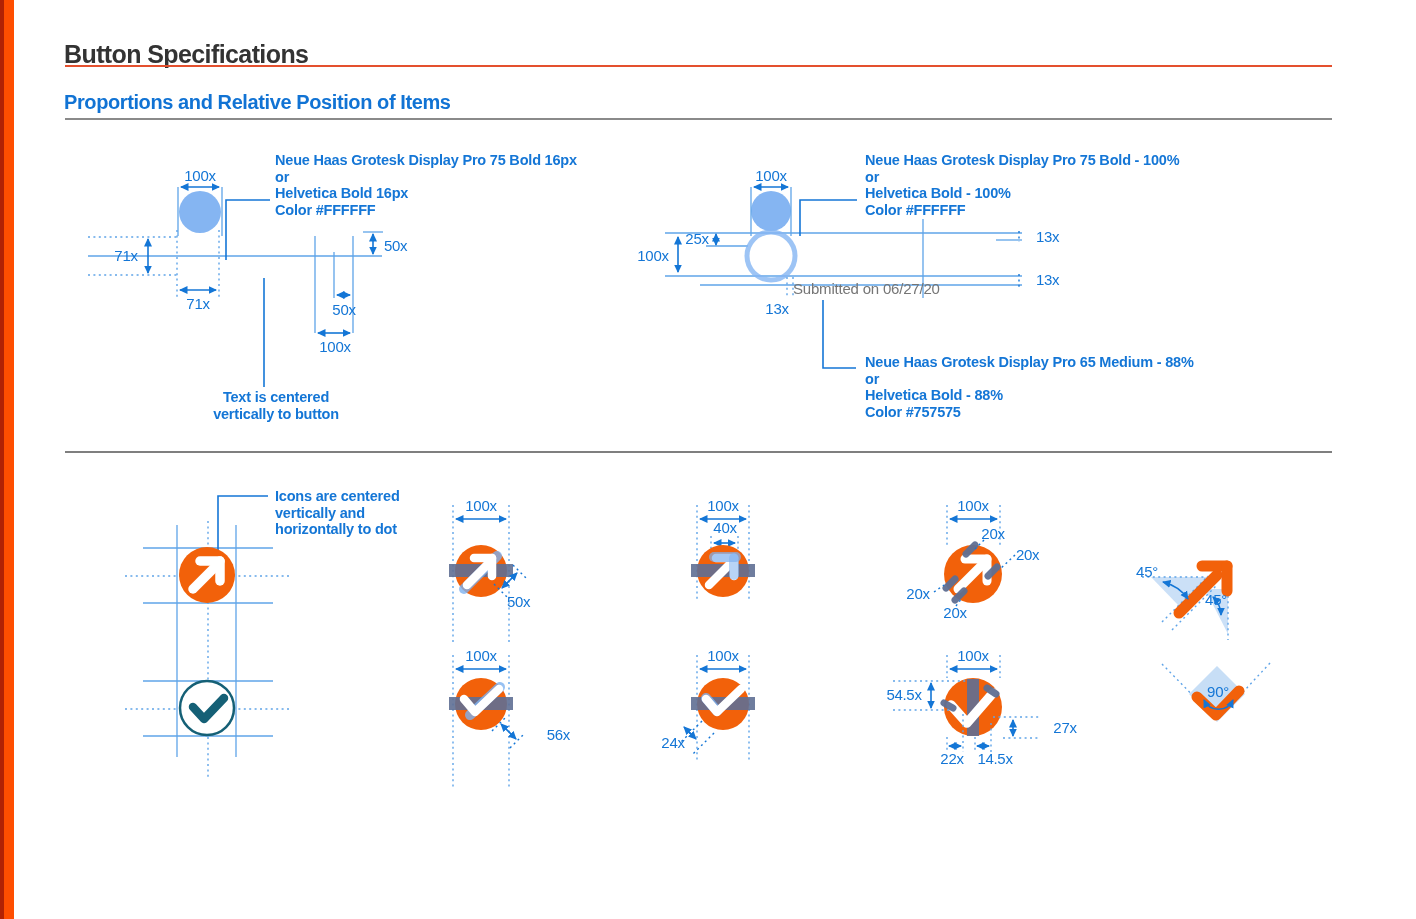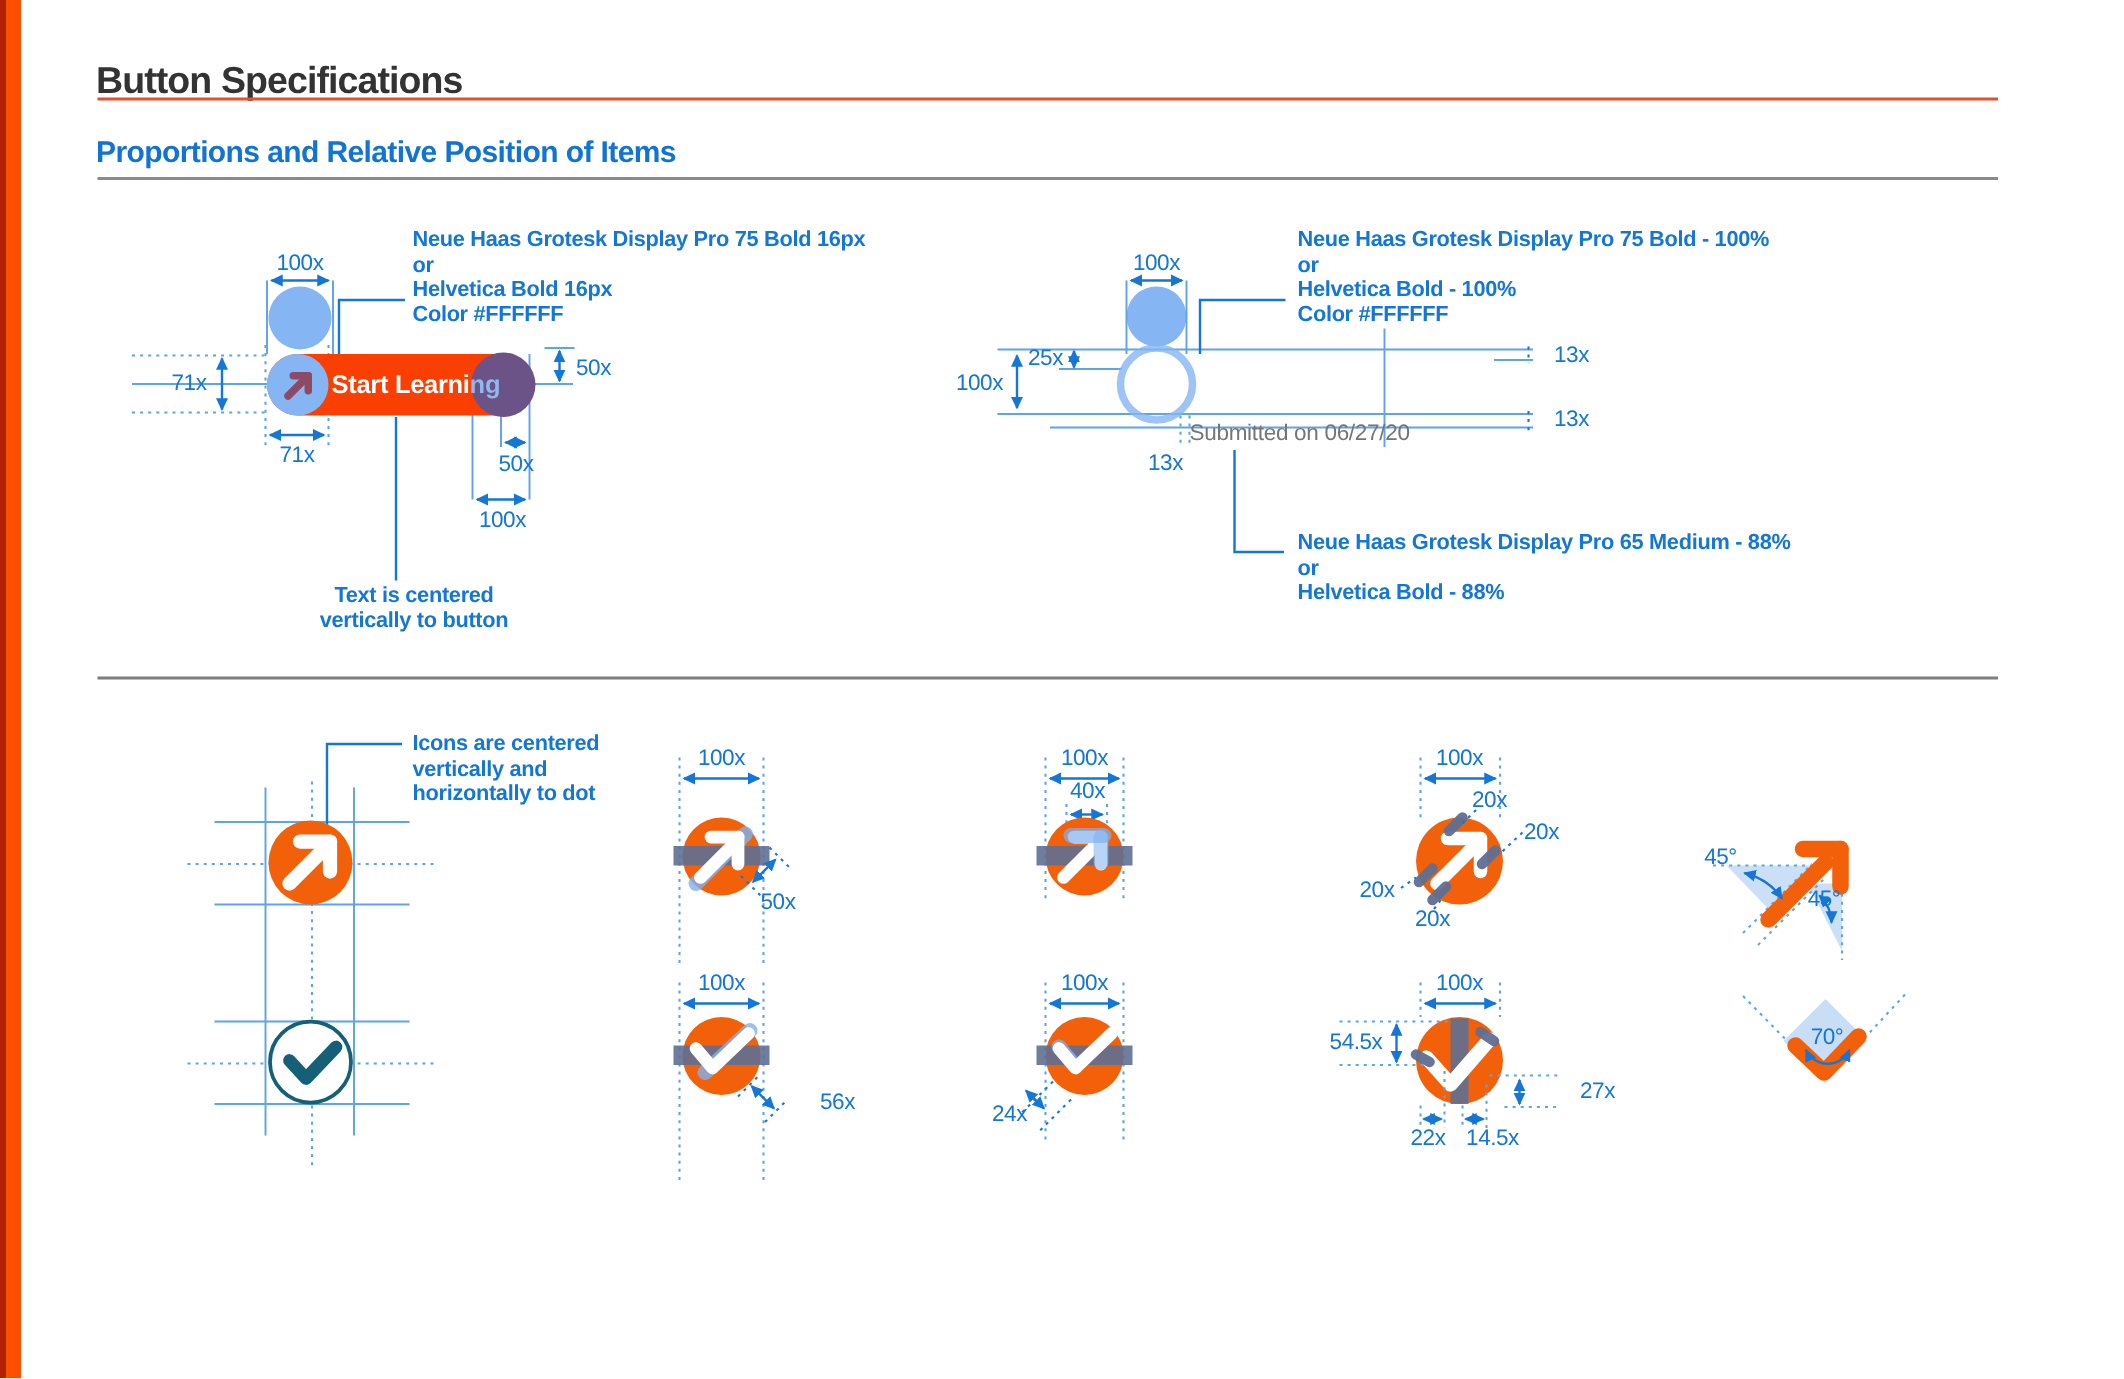--- a/index.html
+++ b/index.html
@@ -254,55 +254,40 @@
     </g>
     <g>
       <polygon points="1217,666 1245,694 1217,722 1189,694" fill="var(--light-shape)" opacity="0.7"></polygon>
       <line class="guide-dot" x1="1162" y1="664" x2="1216" y2="719"></line>
       <line class="guide-dot" x1="1270" y1="663" x2="1218" y2="719"></line>
       <path d="M1197 697 L1216 715 L1239 691" stroke="var(--icon-orange)" stroke-width="11" stroke-linecap="round" stroke-linejoin="round" fill="none"></path>
       <path class="dim" d="M1204 700 A 16 16 0 0 0 1233 700" marker-start="url(#mA)" marker-end="url(#mA)"></path>
     </g>
   </svg>
 
-  <div class="pill start-btn">
-    <div class="purple-dot"></div>
-    <div class="icon-circle">
-      <svg width="26" height="26" viewBox="0 0 26 26">
-        <g stroke="#8D4A66" stroke-width="5" stroke-linecap="round" fill="none">
-          <path d="M6 20 L17 9"></path>
-            <path d="M9.5 6.5 H19.5"></path>
-            <path d="M19.5 6.5 V16.5"></path>
-        </g>
-      </svg>
-    </div>
-    <div class="btn-text">
-        <span>Start Learni</span>
-        <span class="tinted">ng</span>
-      </div>
-  </div>
 
   <div class="caption">Submitted on 06/27/20</div>
 
   <div class="ann" style="left:275px;top:152px">
     <div>Neue Haas Grotesk Display Pro 75 Bold 16px</div>
     <div>or</div>
     <div>Helvetica Bold 16px</div>
     <div>Color #FFFFFF</div>
   </div>
   <div class="ann" style="left:865px;top:152px">
     <div>Neue Haas Grotesk Display Pro 75 Bold - 100%</div>
     <div>or</div>
     <div>Helvetica Bold - 100%</div>
     <div>Color #FFFFFF</div>
   </div>
   <div class="ann" style="left:865px;top:354px">
     <div>Neue Haas Grotesk Display Pro 65 Medium - 88%</div>
     <div>or</div>
     <div>Helvetica Bold - 88%</div>
+    <div>Color #757575</div>
   </div>
   <div class="ann center" style="left:202px;top:389px;width:148px">
     <div>Text is centered</div>
     <div>vertically to button</div>
   </div>
   <div class="ann" style="left:275px;top:488px">
     <div>Icons are centered</div>
     <div>vertically and</div>
     <div>horizontally to dot</div>
   </div>
@@ -333,15 +318,15 @@
       <span class="dim-label" style="left: 1016px; top: 546px; width: 38px; text-align: left;">20x</span>
       <span class="dim-label" style="left: 899px; top: 585px; width: 38px;">20x</span>
       <span class="dim-label" style="left: 936px; top: 604px; width: 38px;">20x</span>
       <span class="dim-label" style="left: 946px; top: 647px; width: 54px;">100x</span>
       <span class="dim-label" style="left: 878px; top: 686px; width: 52px;">54.5x</span>
       <span class="dim-label" style="left: 1021px; top: 719px; width: 40px; text-align: center; margin-left: 24px;">27x</span>
       <span class="dim-label" style="left: 933px; top: 750px; width: 38px;">22x</span>
       <span class="dim-label" style="left: 970px; top: 750px; width: 50px;">14.5x</span>
       <span class="dim-label" style="left: 1127px; top: 563px; width: 40px;">45°</span>
       <span class="dim-label" style="left: 1196px; top: 591px; width: 40px;">45°</span>
-      <span class="dim-label" style="left: 1196px; top: 683px; width: 44px;">70°</span>
+      <span class="dim-label" style="left: 1196px; top: 683px; width: 44px;">90°</span>
     </div>
 </div>
 
 </body></html>

